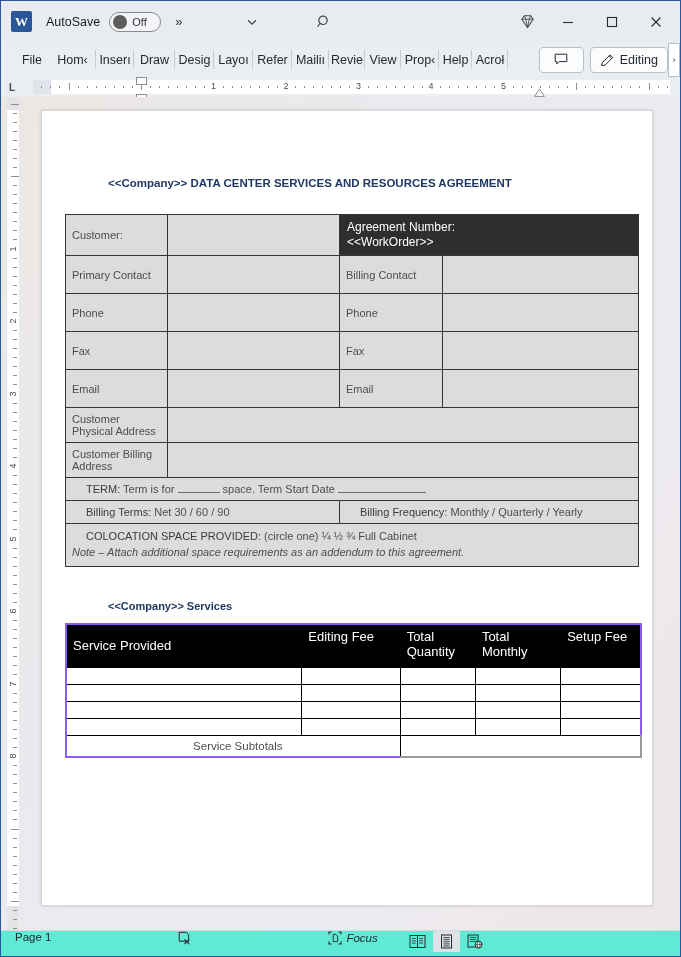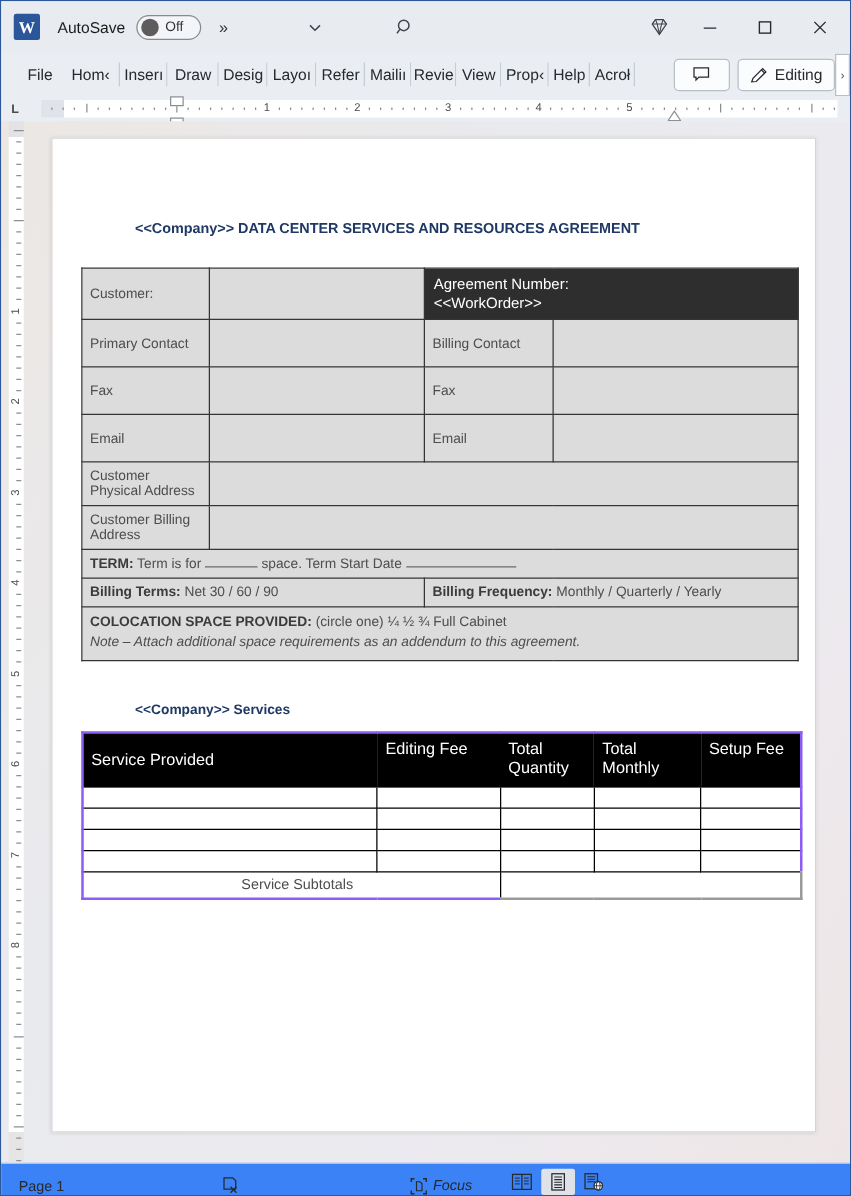--- a/index.html
+++ b/index.html
@@ -247,21 +247,21 @@
     color: #ffffff;
     font-size: 12px;
     line-height: 1.25;
     padding: 5px 7px;
     vertical-align: top;
   }
   #info-table td.lbl { color: #4d4d4d; }
   #info-table td.blank { }
   .row-h-tall { height: 38px; }
 
-  .strong { font-weight: bold; color: #3b3b3b; }
+  .strong { font-weight: normal; color: #3b3b3b; margin-left: 14px; }
   .ital { font-style: italic; }
   .fill-line {
     display: inline-block;
     border-bottom: 1px solid #6a6a6a;
     vertical-align: baseline;
   }
 
   
   #svc-table {
     margin: 11px 0 0 23px;
@@ -294,23 +294,23 @@
     padding-left: 13px;
   }
   #svc-table tr.subtotal td.val {
     border-right: 2px solid #9a9a9a;
     border-bottom: 2px solid #9a9a9a;
   }
 
   
   .statusbar {
     height: 26px;
-    background: #3b82f6;
+    background: #5eead4;
     border-top: 1px solid #d7dbe0;
-    display: flex; align-items: flex-end;
+    display: flex; align-items: flex-start;
     font-size: 11.5px; color: #26292e;
     flex: none;
     padding: 0 10px;
   }
   .sb-item { display: flex; align-items: center; gap: 4px; }
   .sb-page { margin-left: 4px; }
   .sb-proof { margin-left: 126px; }
   .sb-focus { margin-left: 136px; font-style: italic; }
   .sb-views { margin-left: 26px; display: flex; align-items: center; gap: 2px; }
   .view-btn {
@@ -611,20 +611,26 @@
               </td>
             </tr>
 
             <tr class="row-h-tall">
               <td class="lbl">Primary Contact</td>
               <td></td>
               <td class="lbl">Billing Contact</td>
               <td></td>
             </tr>
             <tr class="row-h-tall">
+              <td class="lbl">Phone</td>
+              <td></td>
+              <td class="lbl">Phone</td>
+              <td></td>
+            </tr>
+            <tr class="row-h-tall">
               <td class="lbl">Fax</td>
               <td></td>
               <td class="lbl">Fax</td>
               <td></td>
             </tr>
             <tr class="row-h-tall">
               <td class="lbl">Email</td>
               <td></td>
               <td class="lbl">Email</td>
               <td></td>

